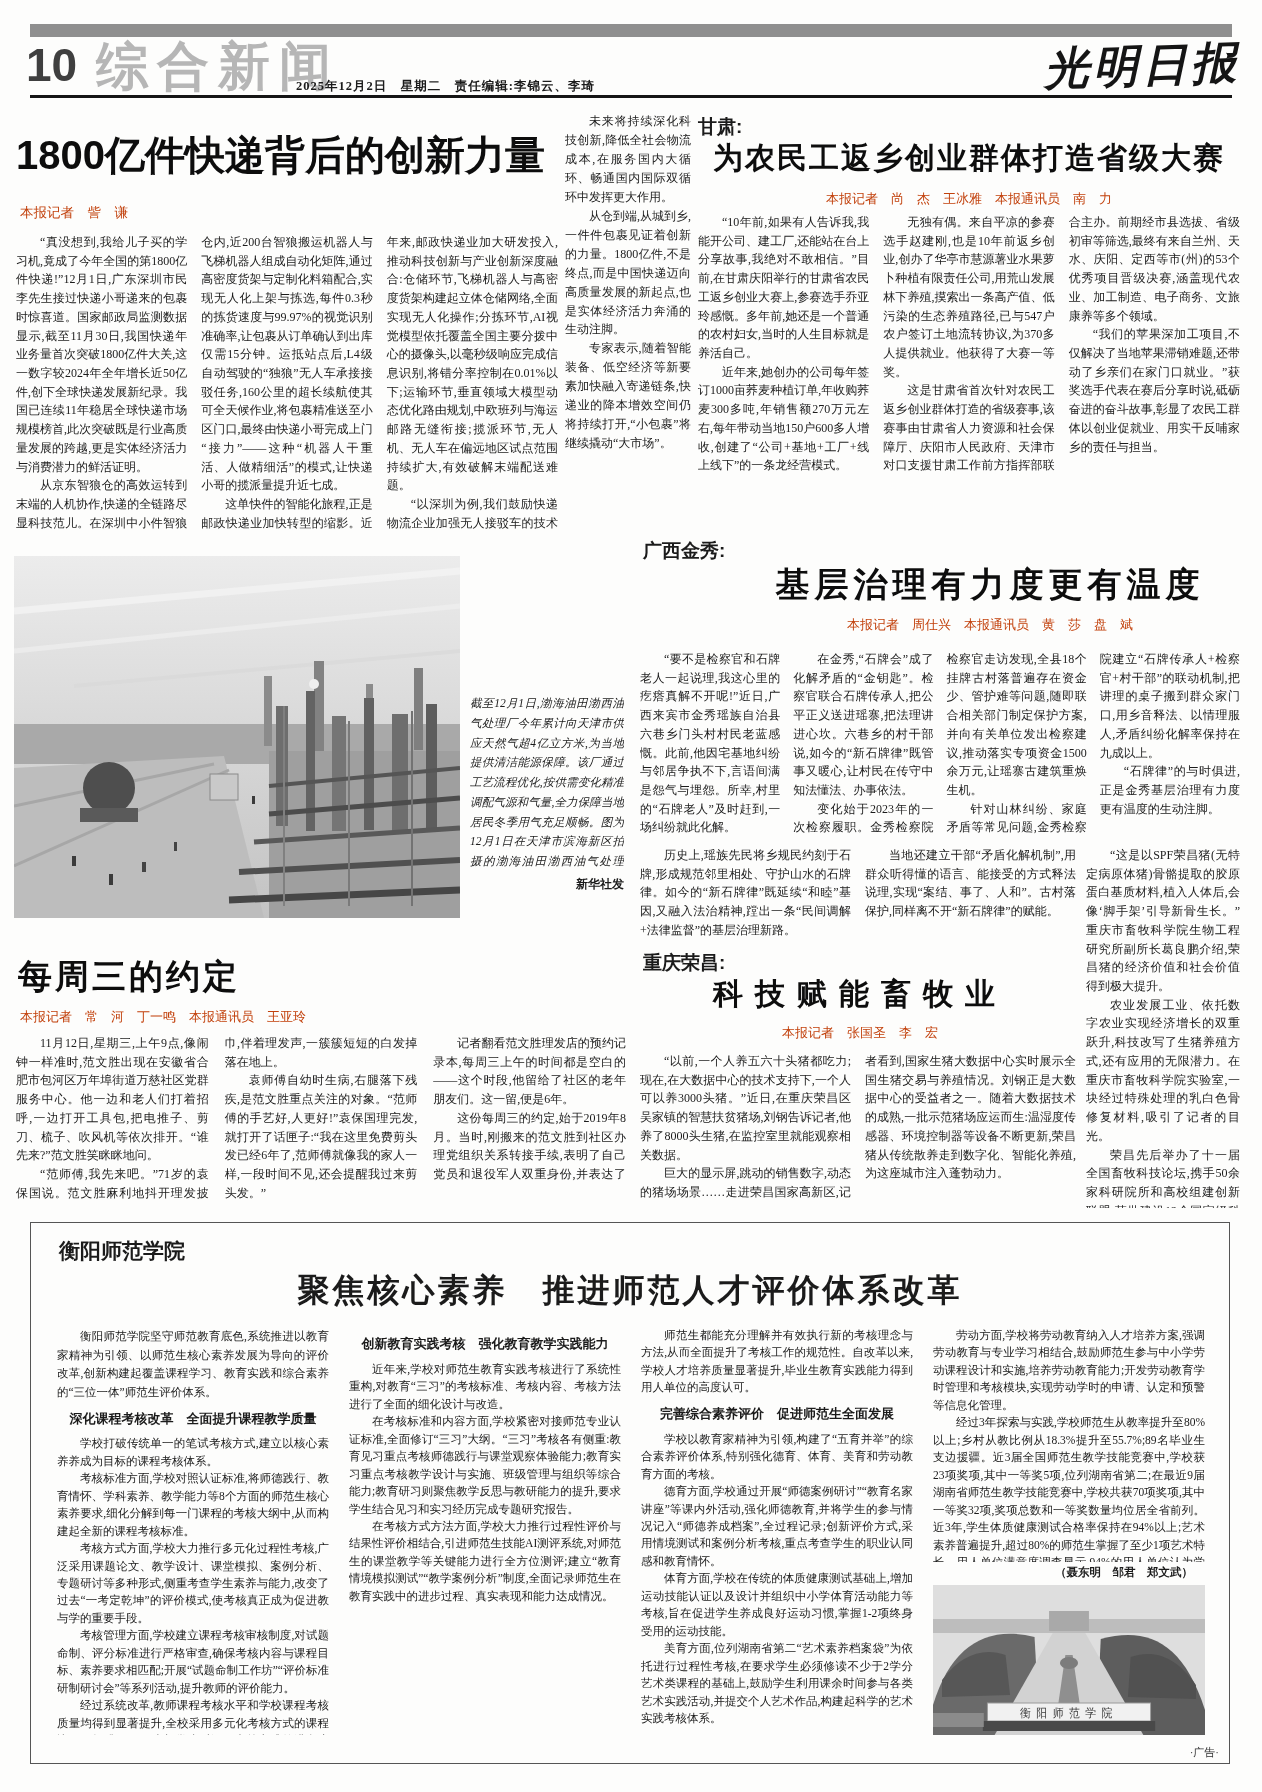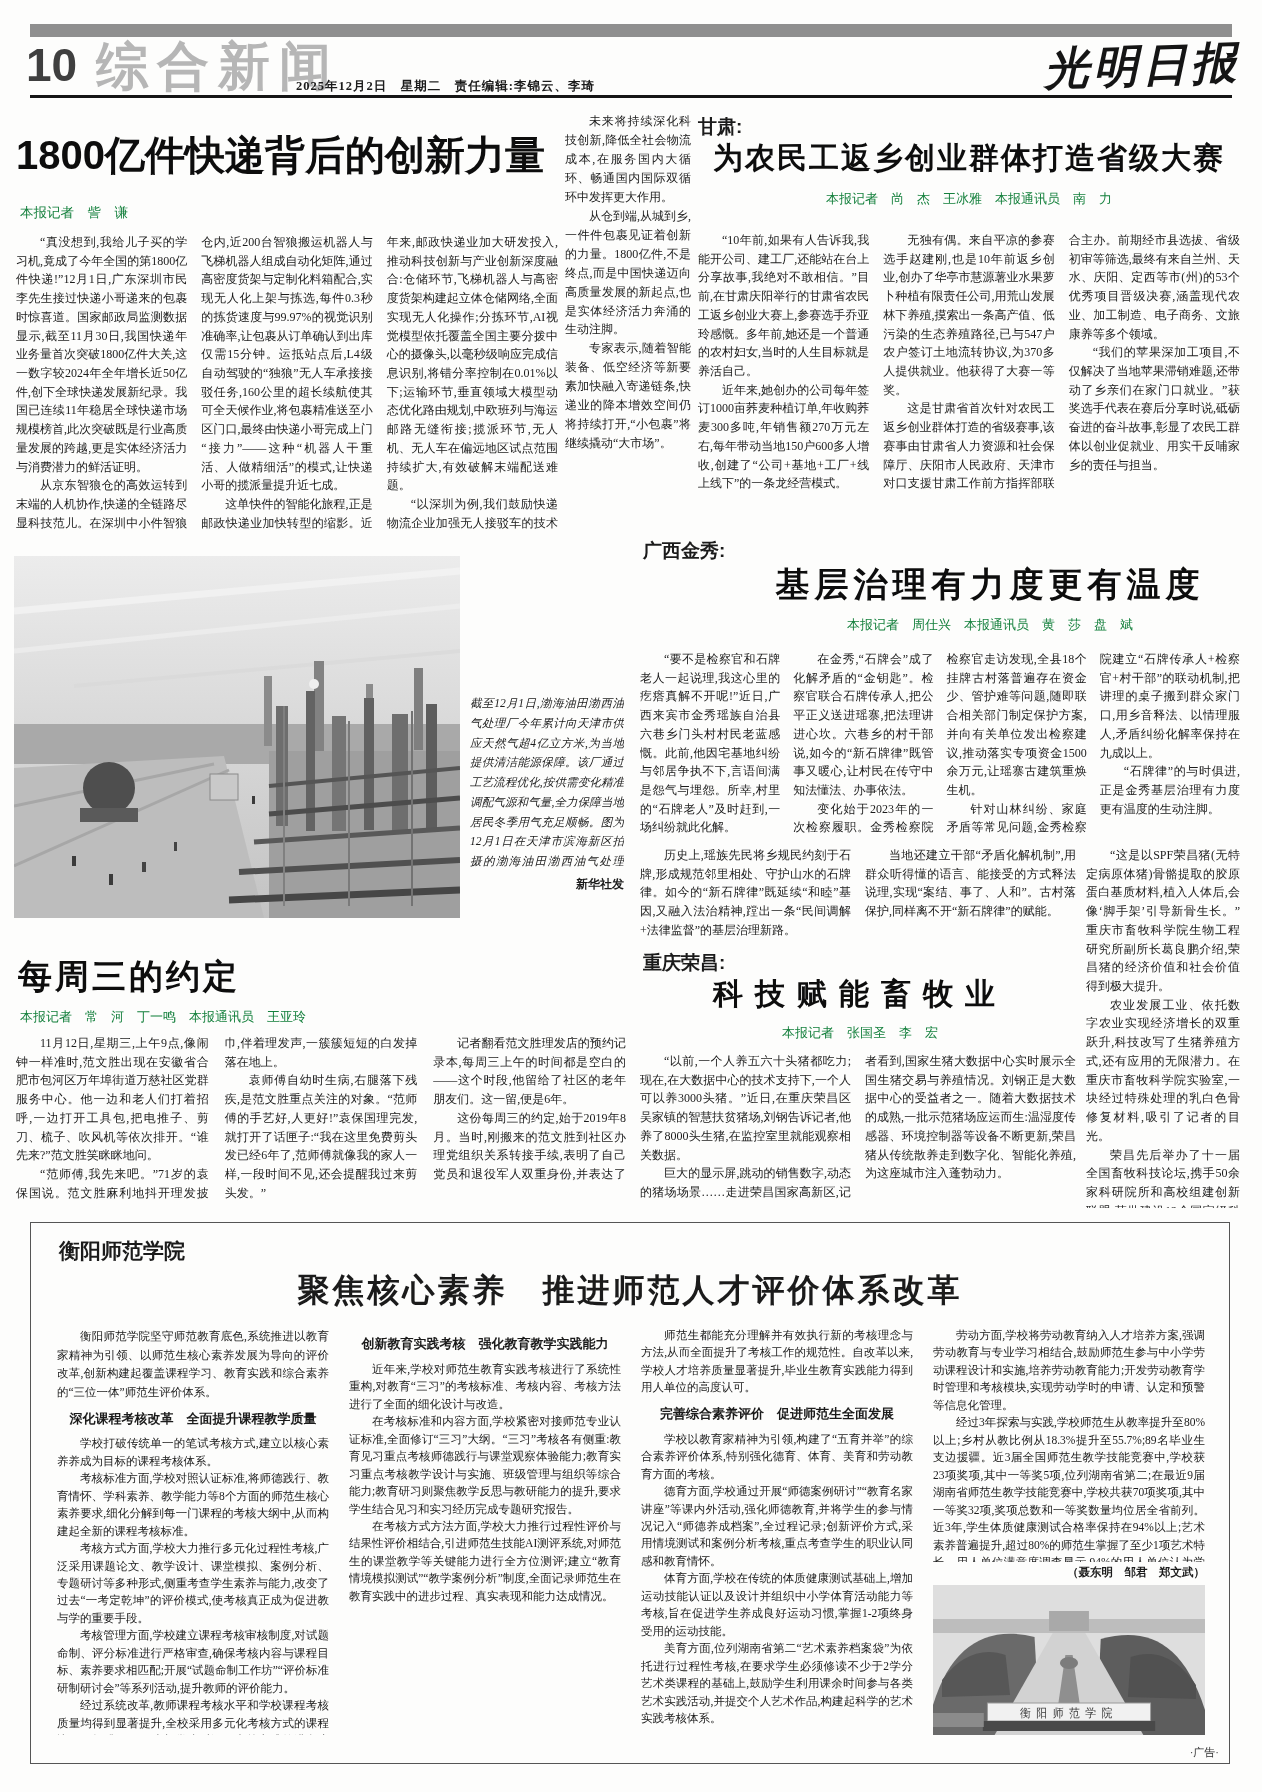--- a/index.html
+++ b/index.html
@@ -12,34 +12,34 @@
            font-family:"Liberation Sans",sans-serif;}
   .section-name{left:96px;top:32px;font-size:52px;font-weight:bold;color:#b6b6b6;
            letter-spacing:9px;font-family:"Liberation Sans",sans-serif;}
   .dateline{left:296px;top:78px;font-size:12.5px;font-weight:bold;letter-spacing:1px;}
   .masthead{left:1040px;top:36px;width:200px;text-align:right;font-size:45px;font-weight:bold;
            font-style:italic;letter-spacing:4px;transform:rotate(-2deg);color:#151515;}
   .header-rule{left:30px;top:95px;width:1202px;height:3px;background:#151515;}
   
   .headline{font-weight:bold;font-family:"Liberation Sans",sans-serif;color:#0d0d0d;}
   .kicker{font-weight:bold;font-size:19px;font-family:"Liberation Sans",sans-serif;}
-  .byline{font-size:13px;color:#15803d;}
+  .byline{font-size:13px;color:#c2410c;}
   .body-cols{font-size:12px;line-height:1.56;text-align:justify;overflow:hidden;column-fill:auto;}
   p.para{margin:0;text-indent:2em;text-align:justify;}
   
   .express-title{left:16px;top:128px;width:545px;text-align:left;font-size:40px;letter-spacing:0px;}
   .express-byline{left:20px;top:204px;width:545px;font-size:13.5px;}
   .express-body{left:16px;top:233px;width:542px;height:312px;column-count:3;column-gap:14px;}
   .express-side{left:565px;top:112px;width:126px;height:433px;font-size:12px;line-height:1.58;
                 text-align:justify;overflow:hidden;}
   
   .gansu-label{left:698px;top:114px;}
   .gansu-title{left:698px;top:138px;width:542px;text-align:center;font-size:30px;letter-spacing:2px;}
   .gansu-byline{left:698px;top:190px;width:542px;text-align:center;}
-  .gansu-body{left:698px;top:231px;width:542px;height:263px;column-count:3;column-gap:14px;}
+  .gansu-body{left:698px;top:213px;width:542px;height:263px;column-count:3;column-gap:14px;}
   
   .news-photo{left:14px;top:556px;width:446px;height:362px;background:#cfcfcf;}
   .news-photo svg{display:block;}
   .photo-caption{left:470px;top:694px;width:154px;height:178px;font-size:11.5px;line-height:1.72;
                  font-style:italic;text-align:justify;overflow:hidden;}
   .photo-credit{left:470px;top:876px;width:154px;text-align:right;font-weight:bold;font-size:12px;}
   
   .guangxi-label{left:643px;top:538px;}
   .guangxi-title{left:740px;top:562px;width:500px;text-align:center;font-size:34px;letter-spacing:5px;}
   .guangxi-byline{left:740px;top:616px;width:500px;text-align:center;}
@@ -62,21 +62,21 @@
           font-family:"Liberation Sans",sans-serif;}
   .ad-title{position:absolute;left:0;top:46px;width:100%;text-align:center;font-size:32px;
           font-weight:bold;letter-spacing:3px;font-family:"Liberation Sans",sans-serif;}
   .ad-cols{position:absolute;left:26px;top:104px;width:1148px;height:408px;display:flex;gap:20px;}
   .ad-col{flex:1 1 0;font-size:11.5px;line-height:1.52;text-align:justify;overflow:hidden;}
   .ad-subhead{font-weight:bold;font-size:13px;text-align:center;margin:7px 0;text-indent:0;
           font-family:"Liberation Sans",sans-serif;}
   .ad-intro p.para{line-height:1.62;}
   .ad-col4{display:flex;flex-direction:column;}
   .ad-col4-text{height:238px;overflow:hidden;}
-  .ad-signature{text-align:right;font-weight:bold;margin:2px 0 4px 0;font-size:11.5px;}
+  .ad-signature{text-align:right;font-weight:bold;margin:2px 12px 4px 0;font-size:11.5px;}
   .campus-photo{width:100%;height:150px;background:#d8d8d8;}
   .ad-mark{position:absolute;right:10px;bottom:3px;font-size:11px;color:#333;}
 </style>
 </head>
 <body>
 
 <div class="page">
 
   <div class="abs topbar"></div>
   <div class="abs pagenum">10</div>

